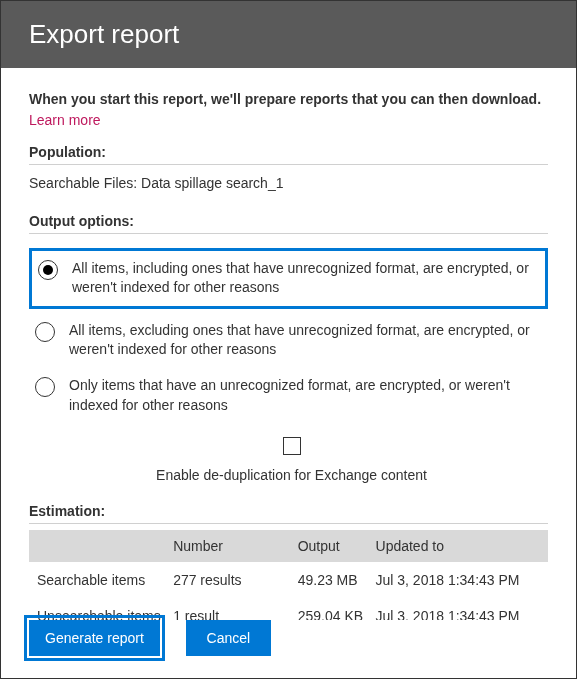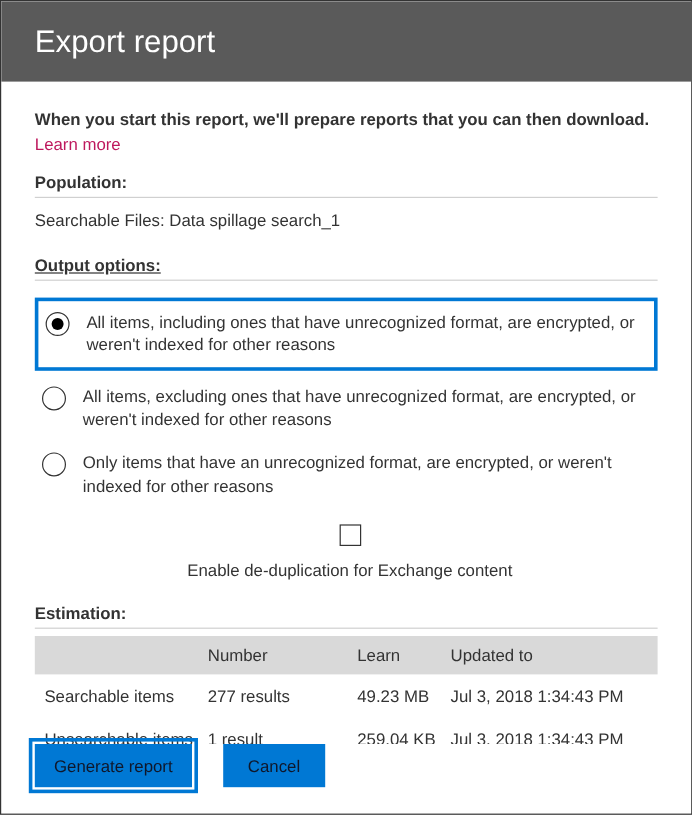--- a/index.html
+++ b/index.html
@@ -97,21 +97,21 @@
     }
     .tbody-row + .tbody-row { }
     .footer {
       display: flex;
       gap: 26px;
       padding: 0 28px 22px 28px;
       align-items: center;
     }
     .btn {
       background: #0078d4;
-      color: #0f172a;
+      color: #ffffff;
       border: none;
       padding: 10px 16px;
       font-size: 14px;
       cursor: pointer;
       min-width: 85px;
       text-align: center;
       font-family: inherit;
     }
     .btn.primary { outline: 3px solid #0078d4; outline-offset: 2px; }
   </style>
@@ -123,21 +123,21 @@
 </div>
 
 <div class="content">
   <div class="intro">When you start this report, we'll prepare reports that you can then download.</div>
   <a class="learn-more">Learn more</a>
 
   <div class="section-label">Population:</div>
   <hr class="divider">
   <div class="pop-value">Searchable Files:  Data spillage search_1</div>
 
-  <div class="section-label" style="margin-top:22px;text-decoration:underline;">Output options:</div>
+  <div class="section-label" style="margin-top:22px;">Output options:</div>
   <hr class="divider">
 
   <div class="options">
     <div class="radio-row highlight">
       <div class="radio selected"></div>
       <div class="radio-text">All items, including ones that have unrecognized format, are encrypted, or weren't indexed for other reasons</div>
     </div>
     <div class="radio-row">
       <div class="radio"></div>
       <div class="radio-text">All items, excluding ones that have unrecognized format, are encrypted, or weren't indexed for other reasons</div>
@@ -152,21 +152,21 @@
     </div>
   </div>
 
   <div class="section-label" style="margin-top:20px;">Estimation:</div>
   <hr class="divider">
 
   <div class="table">
     <div class="thead-row">
       <div class="th col1"></div>
       <div class="th col2">Number</div>
-      <div class="th col3">Learn</div>
+      <div class="th col3">Output</div>
       <div class="th col4">Updated to</div>
     </div>
     <div class="tbody-row">
       <div class="td col1">Searchable items</div>
       <div class="td col2">277 results</div>
       <div class="td col3">49.23 MB</div>
       <div class="td col4">Jul 3, 2018 1:34:43 PM</div>
     </div>
     <div class="tbody-row">
       <div class="td col1">Unsearchable items</div>

